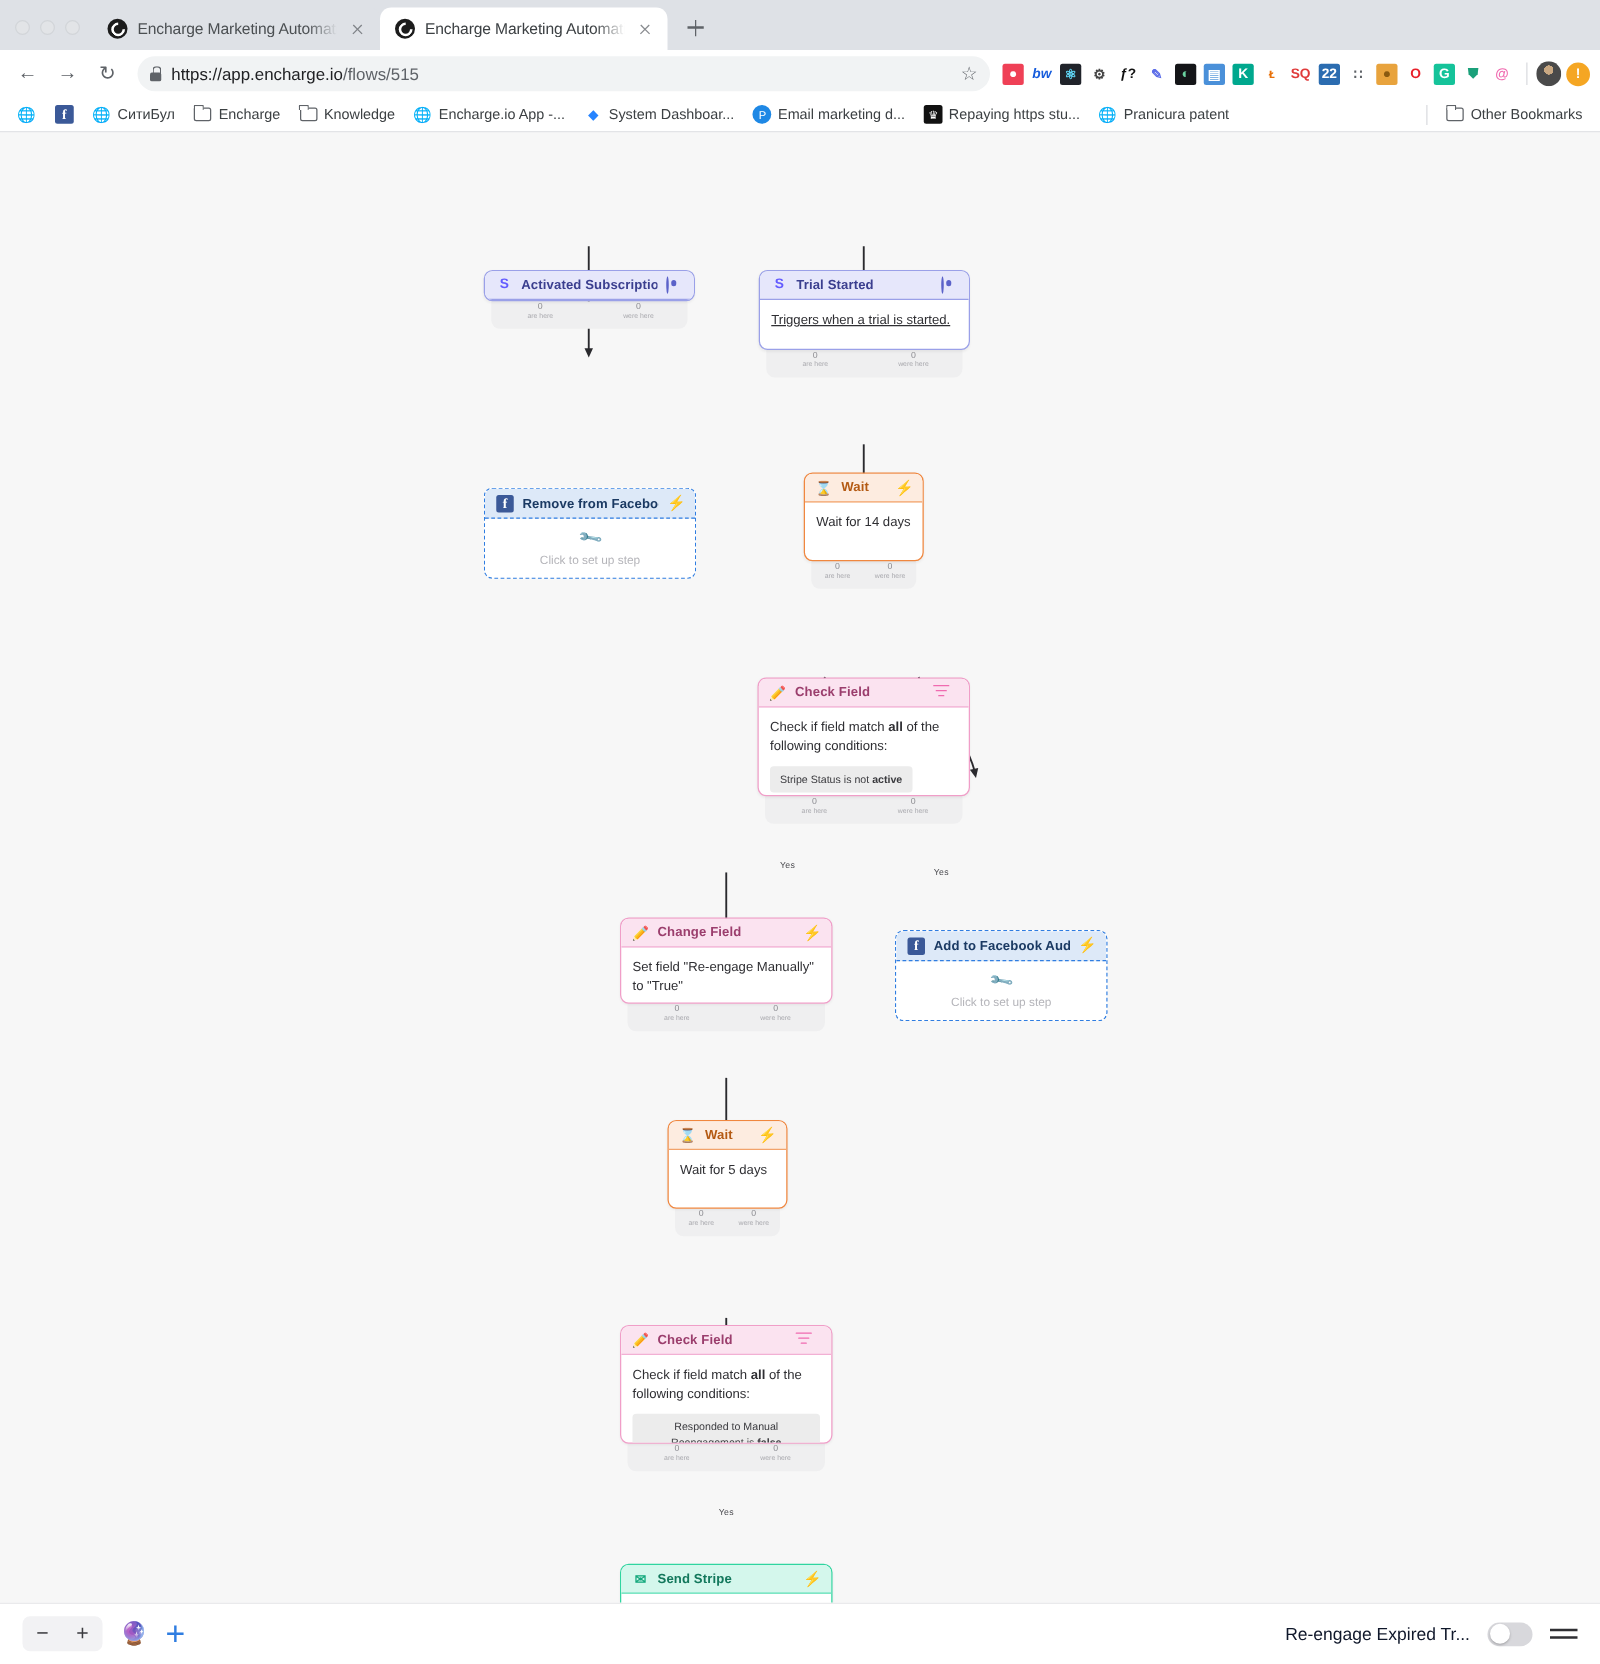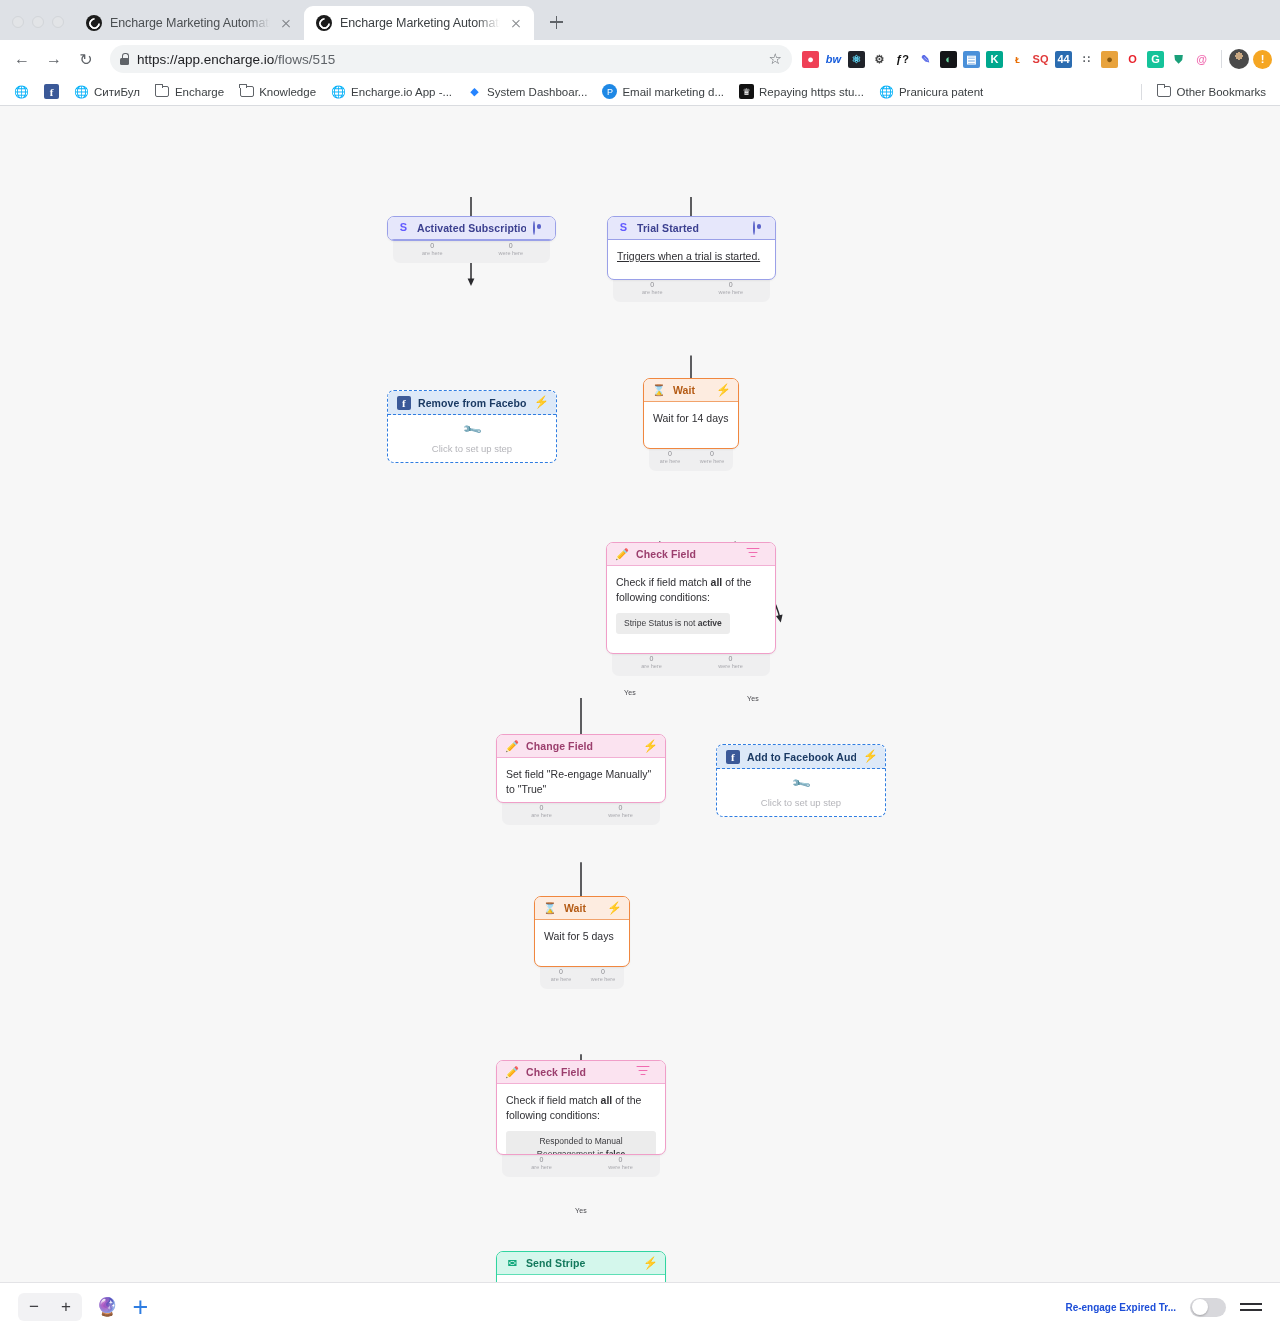--- a/index.html
+++ b/index.html
@@ -223,21 +223,21 @@
   }
   .zoomgroup {
     display: flex; background: #f2f2f4; border-radius: 6px; overflow: hidden;
   }
   .zoombtn {
     width: 32px; height: 28px; display:flex; align-items:center; justify-content:center;
     font-size: 17px; color: #3a3a3e;
   }
   .wand { font-size: 18px; color: #2b2b2f; }
   .plusbtn { font-size: 27px; color: #2f7de1; font-weight: 300; line-height: 1; }
-  .flowname { margin-left: auto; font-size: 10px; color: #1d4ed8; font-weight: bold; }
+  .flowname { margin-left: auto; font-size: 14px; color: #0f172a; }
   .toggle {
     width: 36px; height: 19px; border-radius: 10px; background: #d8d8dc;
     position: relative; flex: none;
   }
   .toggle::after {
     content:""; position:absolute; left:1.5px; top:1.5px; width:16px; height:16px;
     border-radius:50%; background:#fff; box-shadow: 0 1px 2px rgba(0,0,0,.25);
   }
   .hamburger { width: 22px; height: 14px; position: relative; flex:none; }
   .hamburger i { position:absolute; left:0; width:22px; height:1.8px; background:#2f2f33; }
@@ -287,21 +287,21 @@
         <div class="ext sq" style="background: rgb(255, 255, 255); color: rgb(23, 93, 220); font-style: italic;">bw</div>
         <div class="ext sq" style="background: rgb(32, 35, 42); color: rgb(97, 218, 251);">⚛</div>
         <div class="ext sq" style="background: rgb(255, 255, 255); color: rgb(68, 68, 68);">⚙</div>
         <div class="ext sq" style="background: rgb(255, 255, 255); color: rgb(17, 17, 17);">ƒ?</div>
         <div class="ext sq" style="background: rgb(255, 255, 255); color: rgb(91, 108, 232);">✎</div>
         <div class="ext sq" style="background: rgb(20, 21, 24); color: rgb(106, 211, 160);">◐</div>
         <div class="ext sq" style="background: rgb(74, 144, 217); color: rgb(255, 255, 255);">▤</div>
         <div class="ext sq" style="background: rgb(0, 168, 142); color: rgb(255, 255, 255);">K</div>
         <div class="ext sq" style="background: rgb(255, 255, 255); color: rgb(232, 113, 10);">ᴌ</div>
         <div class="ext sq" style="background: rgb(255, 255, 255); color: rgb(224, 58, 58);">SQ</div>
-        <div class="ext sq" style="background: rgb(43, 108, 176); color: rgb(255, 255, 255);">44</div>
+        <div class="ext sq" style="background: rgb(43, 108, 176); color: rgb(255, 255, 255);">22</div>
         <div class="ext sq" style="background: rgb(255, 255, 255); color: rgb(95, 99, 104);">∷</div>
         <div class="ext sq" style="background: rgb(232, 163, 61); color: rgb(138, 90, 16);">●</div>
         <div class="ext sq" style="background: rgb(255, 255, 255); color: rgb(232, 32, 42);">O</div>
         <div class="ext sq" style="background: rgb(21, 195, 154); color: rgb(255, 255, 255);">G</div>
         <div class="ext sq" style="background: rgb(255, 255, 255); color: rgb(26, 160, 122);">⛊</div>
         <div class="ext sq" style="background: rgb(255, 255, 255); color: rgb(240, 107, 176);">@</div>
       </div>
     <div class="ext-sep"></div>
     <div class="avatar"></div>
     <div class="ext" style="background:#f5a623;color:#fff;border-radius:50%;width:19px;height:19px;">!</div>
@@ -471,21 +471,21 @@
 
     <div class="node n-field" style="left:606px; top:436px; width:170px;">
       <div class="node-card">
         <div class="node-head">
           <span class="hicon pencil">✏️</span>
           <span class="htitle">Check Field</span>
           <span class="haction">
             <span class="filter-ico"><i></i><i></i><i></i></span>
           </span>
         </div>
-        <div class="node-body" style="height:87px;">
+        <div class="node-body" style="height:70px;">
           <span><span>Check if field match </span><b>all</b><span> of the following conditions:</span></span>
           <div class="cond-pill"><span>Stripe Status is not </span><b>active</b></div>
         </div>
       </div>
       <div class="tray">
         <div class="tray-col">
           <div class="tray-num">0</div>
           <div class="tray-lbl">are here</div>
         </div>
         <div class="tray-col">

